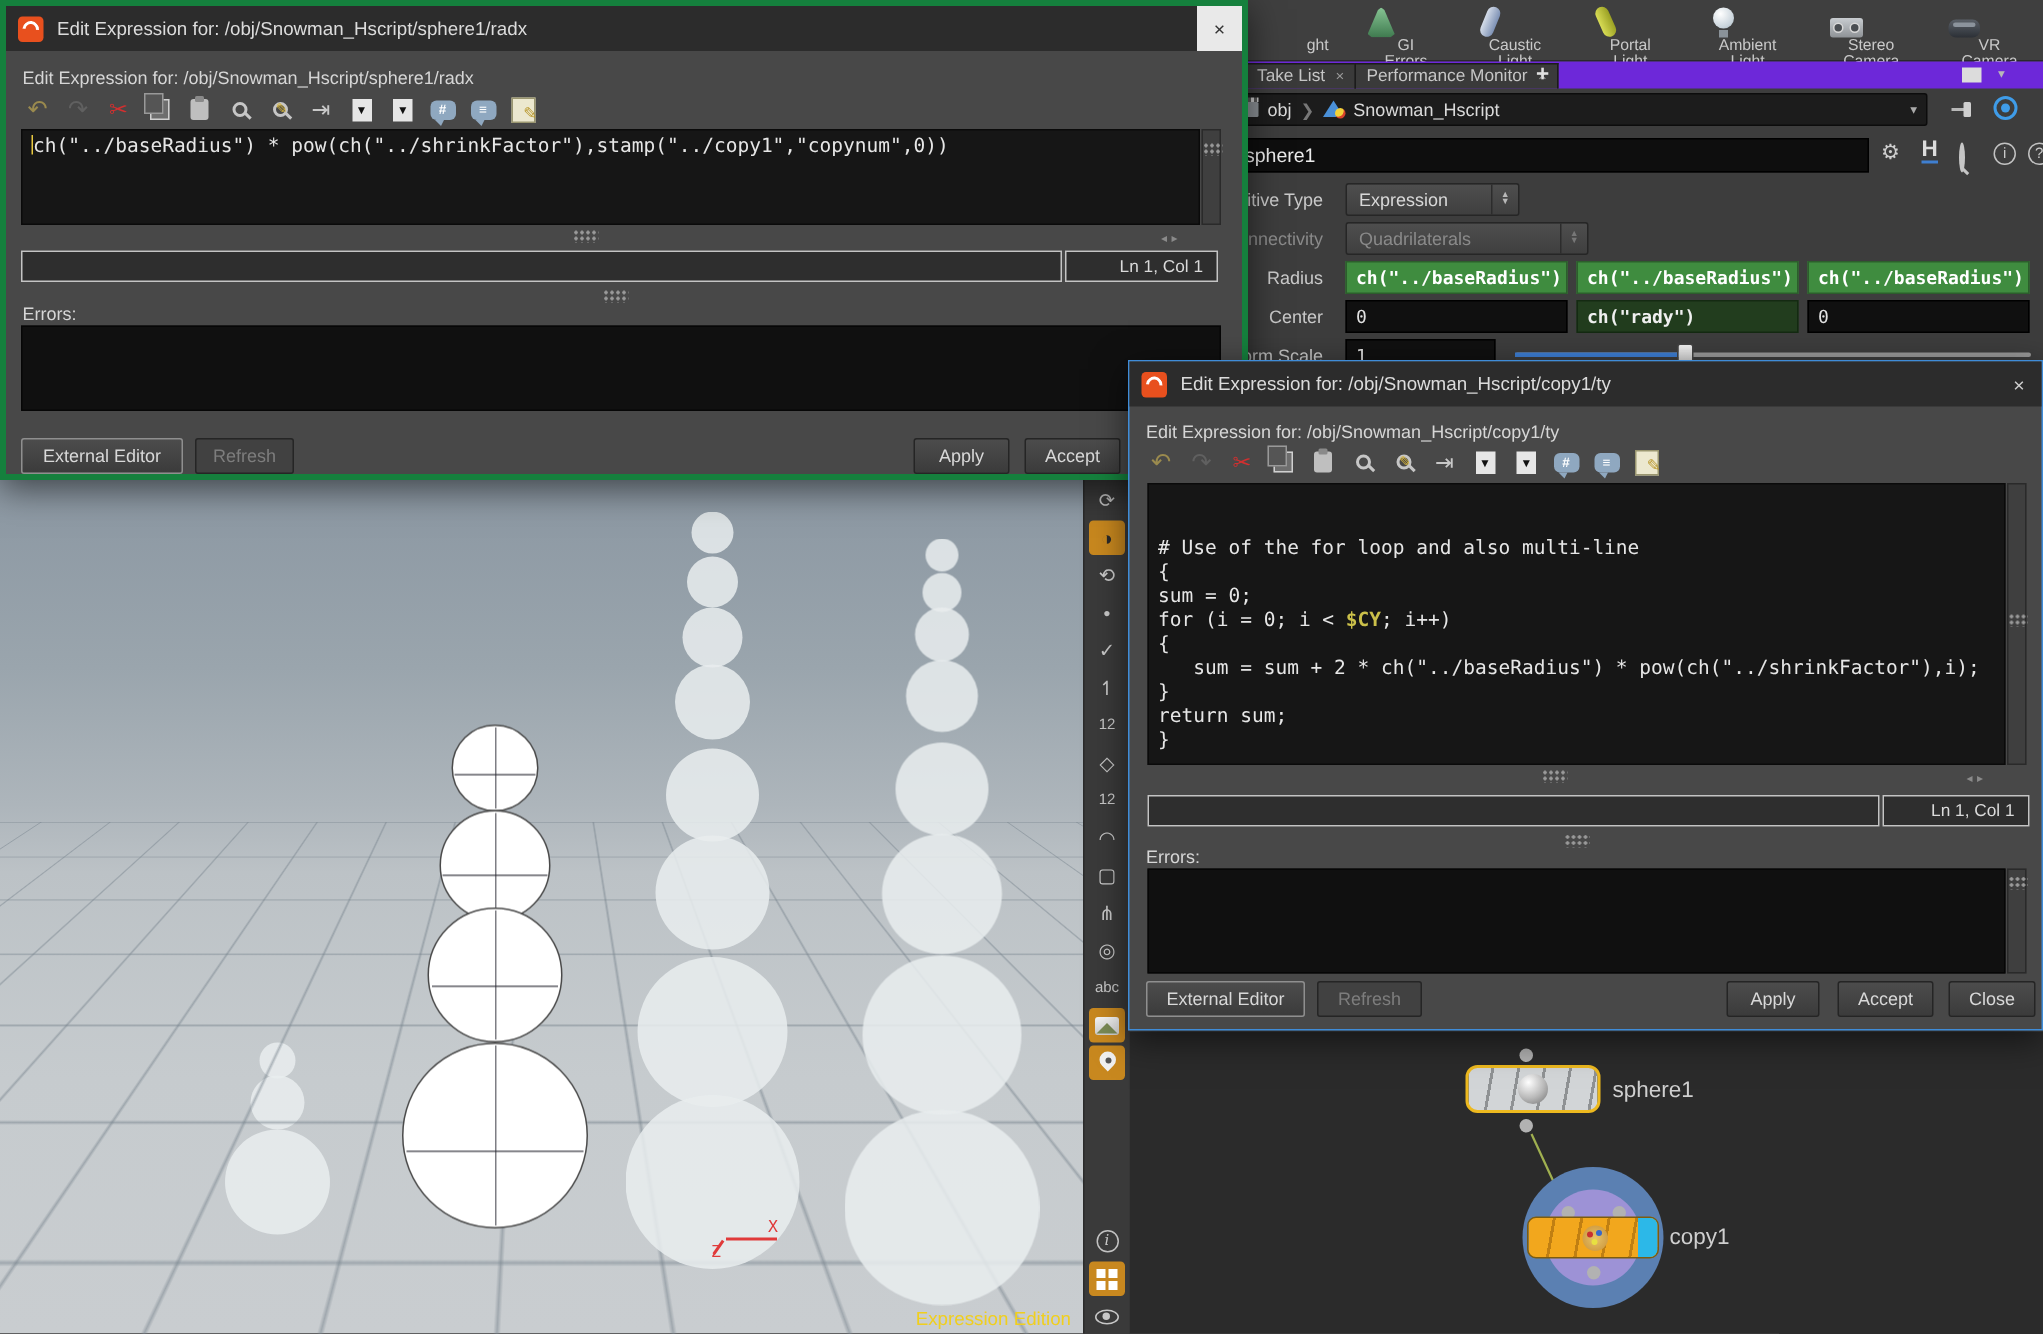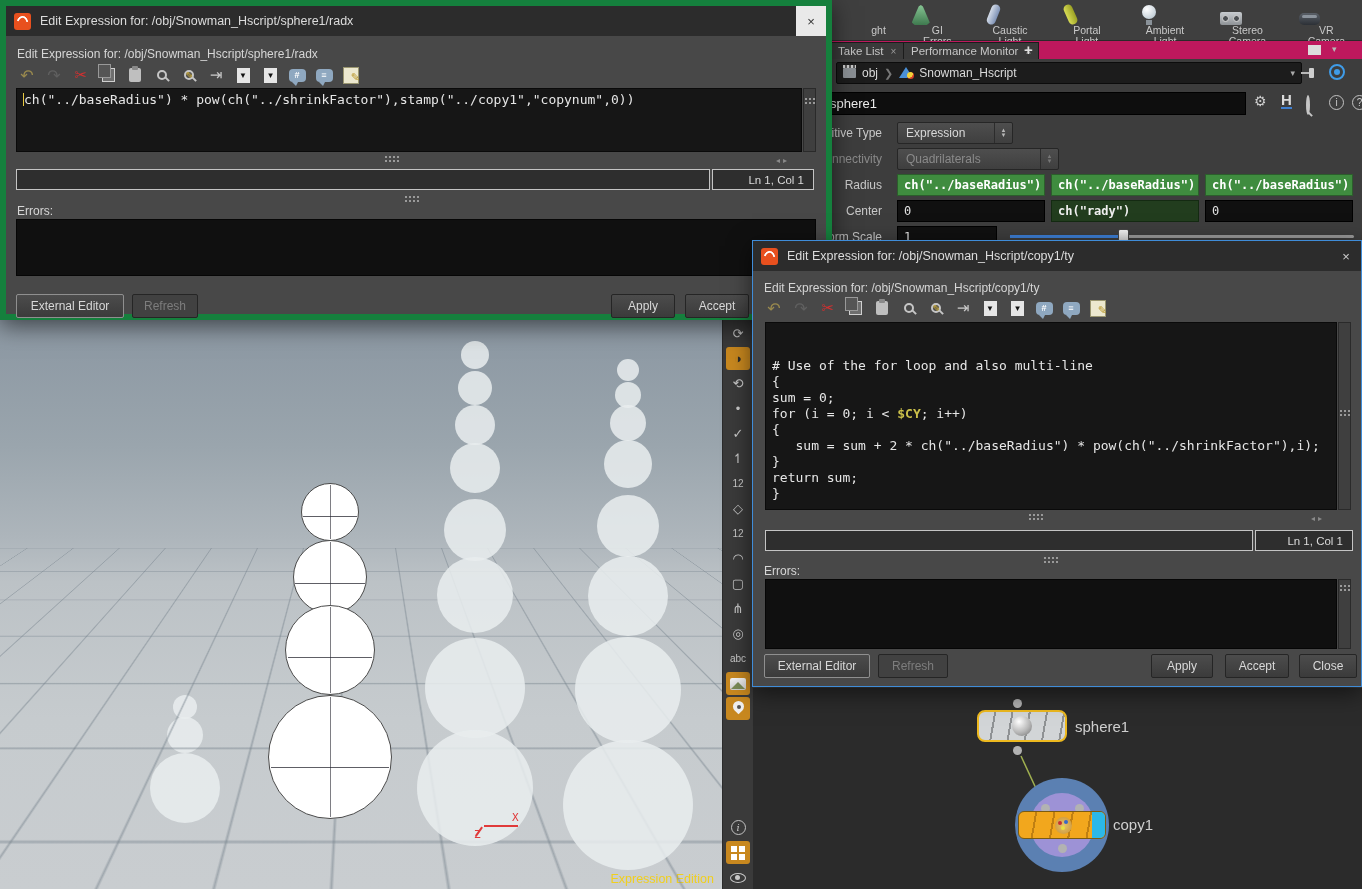--- a/index.html
+++ b/index.html
@@ -31,30 +31,30 @@
   .ic-vr-camera::before{content:"";position:absolute;left:3px;top:2px;width:15px;height:3px;border-radius:2px;background:#8b939c;}
   .ic-switcher{width:16px;height:20px;position:relative;}
   .ic-switcher::before{content:"";position:absolute;left:6px;top:0;width:4px;height:14px;background:linear-gradient(#e8e8e8,#9a9a9a);transform:rotate(14deg);border-radius:2px;}
   .ic-switcher::after{content:"";position:absolute;left:1px;bottom:0;width:14px;height:5px;background:#8f9398;border-radius:50%;}
   .ic-gamepad-camera{width:24px;height:13px;background:linear-gradient(#c2c6ca,#888c90);border-radius:6px;position:relative;}
   .ic-gamepad-camera::before{content:"";position:absolute;left:4px;top:4px;width:5px;height:5px;background:#55595d;border-radius:1px;}
   .ic-gamepad-camera::after{content:"";position:absolute;right:4px;top:3px;width:6px;height:6px;background:radial-gradient(#e8a03a 40%,#55595d 45%);border-radius:50%;}
   .ic-partial-light{position:absolute;left:64px;top:8px;width:14px;height:14px;border-radius:50%;background:radial-gradient(circle at 35% 30%,#f5e26a,#c9a92c);}
 
   
-  .tabbar{position:absolute;left:0;top:41px;width:610px;height:18px;background:#be185d;}
+  .tabbar{position:absolute;left:0;top:41px;width:610px;height:18px;background:#6d28d9;}
   .tab{position:absolute;top:1px;height:16px;background:#3a3a3a;border:1px solid #1b1b1b;border-bottom:none;color:#c6c6c6;font-size:11.5px;display:flex;align-items:center;gap:7px;padding:0 7px;cursor:pointer;}
   .tab .tab-close{color:#9a9a9a;font-size:10px;cursor:pointer;}
   .tab-add{position:absolute;top:0;color:#e0e0e0;font-size:15px;font-weight:bold;cursor:pointer;}
   .tab-opts-square{position:absolute;top:4px;width:13px;height:10px;background:#dcdcdc;cursor:pointer;}
   .tab-opts-arrow{position:absolute;top:3px;color:#b8b8b8;font-size:9px;cursor:pointer;}
 
   
   .pathrow{position:absolute;left:0;top:60px;width:610px;height:28px;background:#3d3d3d;}
-  .crumbbar{position:absolute;left:84px;top:2px;width:466px;height:22px;background:#1c1c1c;border:1px solid #0c0c0c;border-radius:2px;display:flex;align-items:center;gap:6px;padding:0 6px;box-sizing:border-box;cursor:pointer;justify-content:space-between;}
+  .crumbbar{position:absolute;left:67px;top:2px;width:466px;height:22px;background:#1c1c1c;border:1px solid #0c0c0c;border-radius:2px;display:flex;align-items:center;gap:6px;padding:0 6px;box-sizing:border-box;cursor:pointer;justify-content:space-between;}
   .crumb-text{color:#dadada;font-size:12px;}
   .crumb-chev{color:#777;font-size:11px;}
   .ic-clapper{width:13px;height:10px;background:#8a8f94;border-radius:1px;position:relative;}
   .ic-clapper::before{content:"";position:absolute;left:0;top:-3px;width:13px;height:3px;background:repeating-linear-gradient(90deg,#c8c8c8 0 2px,#555 2px 4px);}
   .ic-geo-node{width:14px;height:12px;position:relative;}
   .ic-geo-node::before{content:"";position:absolute;left:0;top:0;width:0;height:0;border-left:7px solid transparent;border-right:7px solid transparent;border-bottom:11px solid #4a90d8;}
   .ic-geo-node::after{content:"";position:absolute;right:-1px;bottom:0;width:7px;height:7px;border-radius:50%;background:radial-gradient(circle at 30% 30%,#f2d23a 50%,#d8432a 55%);}
   .crumb-dd{margin-left:auto;color:#aaa;font-size:9px;}
   .ic-pin{position:absolute;top:7px;width:16px;height:12px;cursor:pointer;}
   .ic-pin::before{content:"";position:absolute;left:0;top:5px;width:9px;height:2px;background:#b8b8b8;}
@@ -136,21 +136,21 @@
     linear-gradient(#fff,#fff) 0 0/6px 6px no-repeat,
     linear-gradient(#fff,#fff) 8px 0/6px 6px no-repeat,
     linear-gradient(#fff,#fff) 0 8px/6px 6px no-repeat,
     linear-gradient(#fff,#fff) 8px 8px/6px 6px no-repeat;}
   .ic-eye{width:16px;height:10px;border:1.5px solid #c8c8c8;border-radius:50%;position:relative;box-sizing:border-box;}
   .ic-eye::before{content:"";position:absolute;left:4px;top:1.5px;width:5px;height:5px;border-radius:50%;background:#c8c8c8;}
   .ic-info{width:15px;height:15px;border:1.5px solid #c2c2c2;border-radius:50%;color:#c9c9c9;font-size:10px;font-style:italic;font-family:"DejaVu Serif",serif;display:flex;align-items:center;justify-content:center;box-sizing:border-box;}
 
   
   .dialog{background:#484848;box-shadow:0 6px 22px rgba(0,0,0,.55);}
-  #dialog1{left:0;top:0;width:832px;height:320px;border:6px solid #15803d;box-sizing:border-box;}
+  #dialog1{left:0;top:0;width:832px;height:320px;border:4px solid #15803d;box-sizing:border-box;}
   #dialog2{left:752px;top:240px;width:610px;height:447px;border:1px solid #3f8cd8;box-sizing:border-box;}
   .titlebar{position:absolute;left:0;top:0;right:0;height:30px;background:#2c2c2c;display:flex;align-items:center;}
   .houdini-logo{width:17px;height:17px;margin-left:8px;border-radius:3px;background:#e8501e;position:relative;flex:none;}
   .houdini-logo::before{content:"";position:absolute;left:3px;top:3px;width:11px;height:11px;border-radius:50%;border:2.5px solid #fff;border-left-color:transparent;border-bottom-color:transparent;transform:rotate(-40deg);box-sizing:border-box;}
   .title-text{margin-left:9px;color:#dcdcdc;font-size:12.5px;}
   .close-btn{margin-left:auto;width:30px;height:30px;display:flex;align-items:center;justify-content:center;font-size:13px;cursor:pointer;}
   .close-btn.light{background:#e9e9e9;color:#333;}
   .close-btn.dark{color:#cfcfcf;}
   .dlg-sub{position:absolute;left:11px;color:#d6d6d6;font-size:12px;}
   .dlg-toolbar{position:absolute;left:11px;display:flex;align-items:center;gap:7px;}

